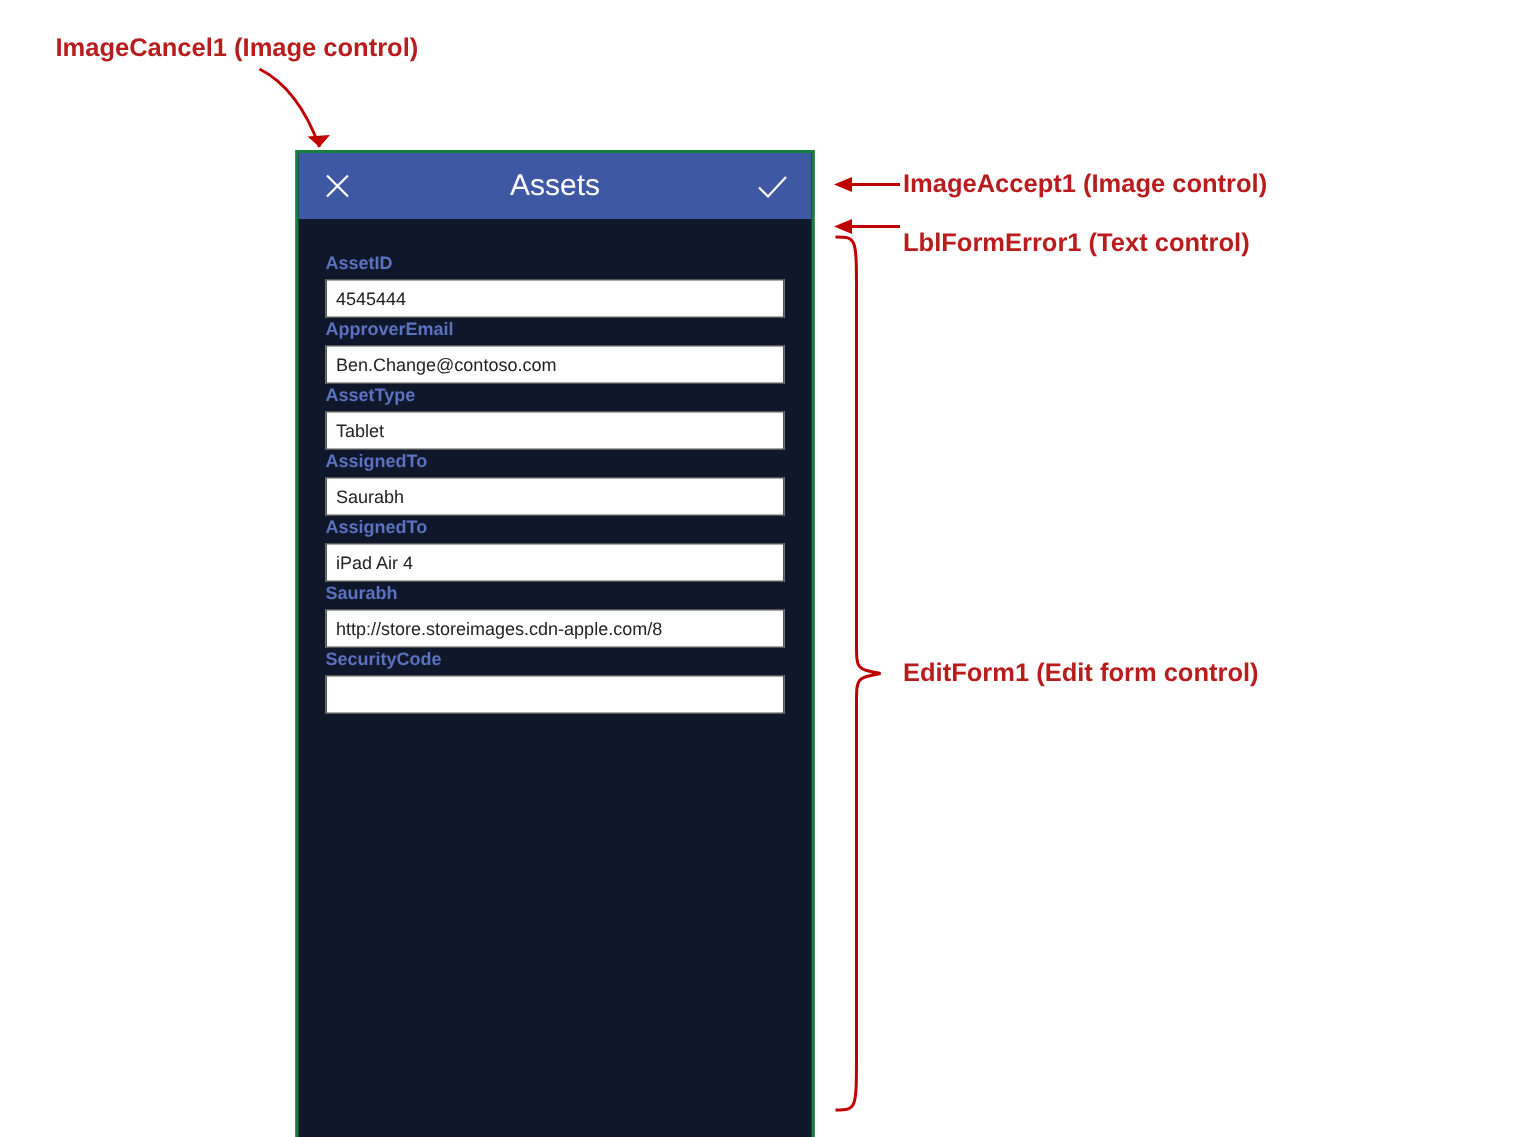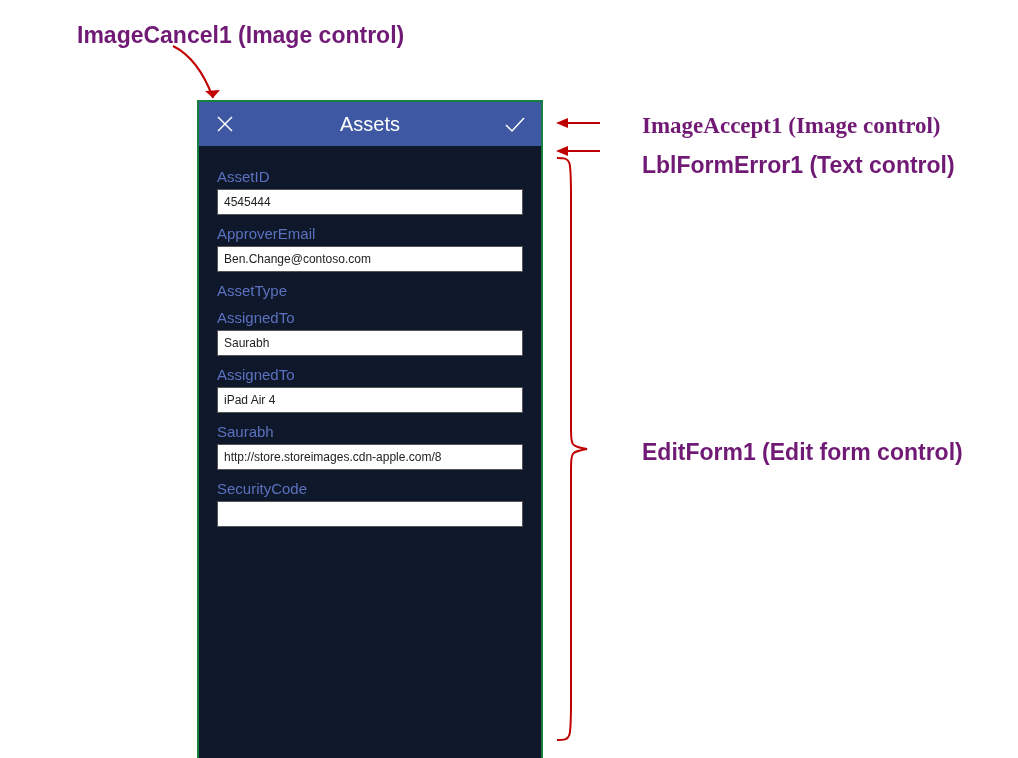--- a/index.html
+++ b/index.html
@@ -12,25 +12,24 @@
     position: relative;
   }
   .canvas {
     position: absolute;
     left: 0; top: 0;
     width: 1018px;
     height: 758px;
   }
   .label {
     position: absolute;
-    color: #701a75;
+    color: #b91c1c;
     font-weight: 700;
-    font-size: 23px;
+    font-size: 17px;
     white-space: nowrap;
-    margin-left: 40px;
   }
   
   .phone {
     position: absolute;
     left: 197px;
     top: 100px;
     width: 346px;
     height: 741px;
     background: #0f172a;
     border: 2px solid #15803d;
@@ -61,26 +60,27 @@
   }
   .hdr-icon.left { left: 4px; }
   .hdr-icon.right { right: 4px; }
   .hdr-icon svg { stroke: #fff; stroke-width: 1.5; fill: none; }
   .form-error {
     height: 6px;
   }
   .form-area {
     padding: 8px 18px 0 18px;
   }
-  .field-block { margin-top: 10px; }
+  .field-block { margin-top: 0; }
   .field-block:first-child { margin-top: 8px; }
   .field-label {
     color: #5A72BF;
-    font-size: 15px;
+    font-size: 12px;
     margin-bottom: 4px;
+    font-weight: bold;
   }
   .field-input {
     width: 100%;
     border: 1px solid #555;
     padding: 5px 6px;
     font-size: 12px;
     font-family: inherit;
     color: #222;
     background: #fff;
     overflow: hidden;
@@ -108,21 +108,21 @@
     stroke: #C00000;
     stroke-width: 2;
     fill: none;
   }
 </style>
 </head>
 <body>
 <div class="canvas">
 
 <div class="label" style="left:37px; top:22px;">ImageCancel1 (Image control)</div>
-<div class="label" style="left:602px; top:113px;font-family:Liberation Serif, serif;">ImageAccept1 (Image control)</div>
+<div class="label" style="left:602px; top:113px;">ImageAccept1 (Image control)</div>
 <div class="label" style="left:602px; top:152px;">LblFormError1 (Text control)</div>
 <div class="label" style="left:602px; top:439px;">EditForm1 (Edit form control)</div>
 
 <svg class="arrow-svg" style="left:165px; top:46px;" width="70" height="62">
   <path d="M8 0 C 28 10, 40 30, 48 52"></path>
   <polygon class="arrow-head" points="48,52 55,44 40,45"></polygon>
 </svg>
 
 <svg class="arrow-svg" style="left:556px; top:115px;" width="46" height="16">
   <line x1="44" y1="8" x2="8" y2="8"></line>
@@ -163,20 +163,21 @@
       <input class="field-input" type="text" value="4545444" style="">
     </div>
 
     <div class="field-block">
       <div class="field-label">ApproverEmail</div>
       <input class="field-input" type="text" value="Ben.Change@contoso.com" style="">
     </div>
 
     <div class="field-block">
       <div class="field-label">AssetType</div>
+      <input class="field-input" type="text" value="Tablet" style="">
     </div>
 
     <div class="field-block">
       <div class="field-label">AssignedTo</div>
       <input class="field-input" type="text" value="Saurabh" style="">
     </div>
 
     <div class="field-block">
       <div class="field-label">AssignedTo</div>
       <input class="field-input" type="text" value="iPad Air 4" style="">

